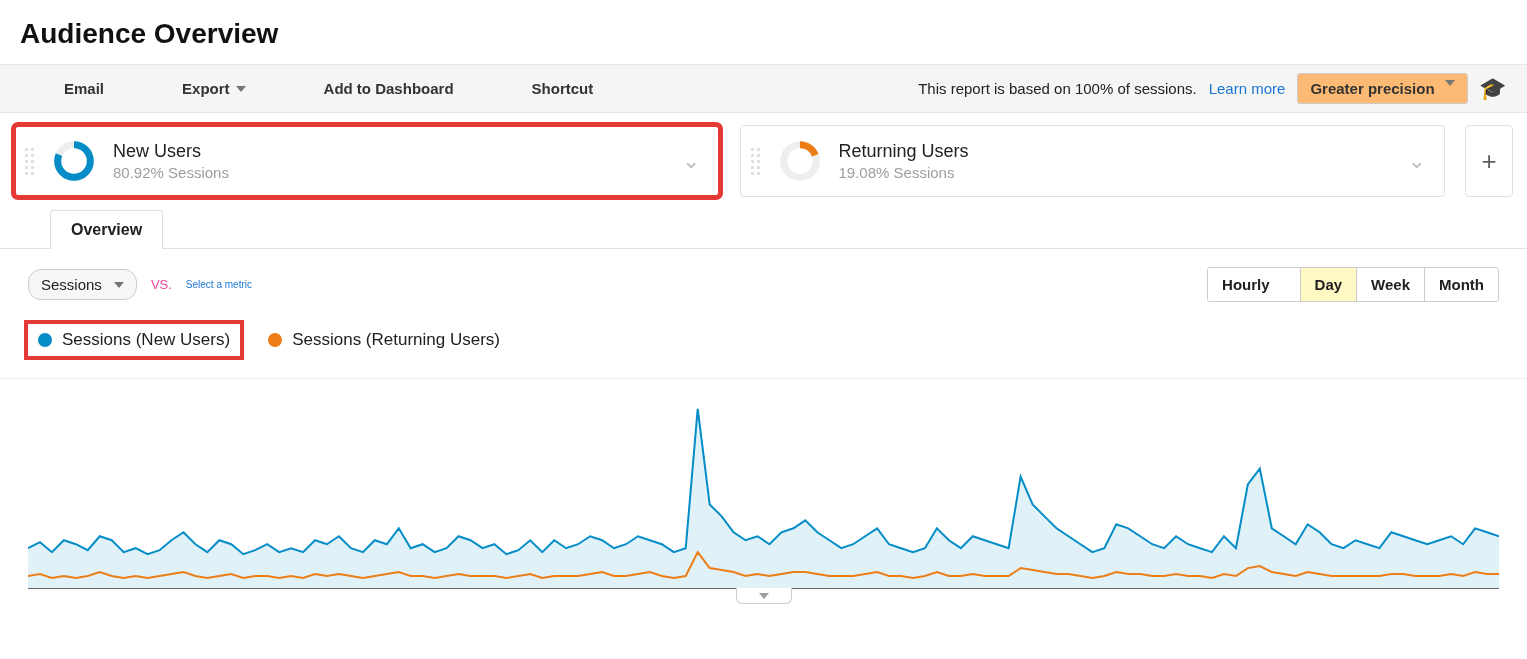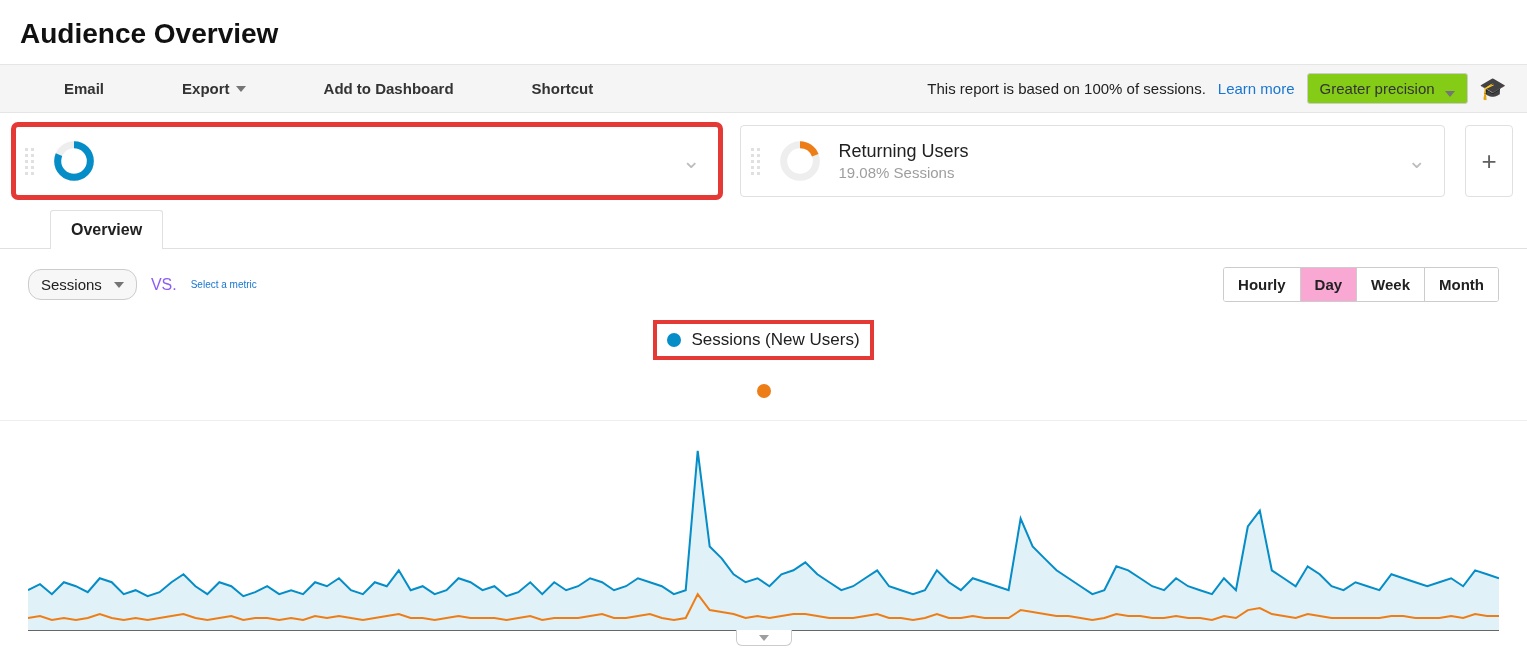--- a/index.html
+++ b/index.html
@@ -41,29 +41,30 @@
     display: flex;
     align-items: center;
     gap: 12px;
     font-size: 15px;
     color: #212121;
     margin-left: 20px;
   }
   .learn-more { color: #1976d2; cursor: pointer; }
   .precision-select {
     display: inline-flex;
-    align-items: flex-end;
+    align-items: flex-start;
     gap: 10px;
     border: 1px solid #ccc;
-    background: #84cc16;
+    background: #fdba74;
     padding: 6px 12px;
     border-radius: 3px;
     cursor: pointer;
     font-size: 15px;
     color: #333;
+    font-weight: bold;
   }
   .dropdown-caret {
     width: 0; height: 0;
     border-left: 5px solid transparent;
     border-right: 5px solid transparent;
     border-top: 6px solid #757575;
   }
   .grad-cap { color: #2d2d2d; font-size: 22px; cursor: pointer; }
 
   .cards-row {
@@ -149,47 +150,46 @@
     align-items: center;
     gap: 12px;
     border: 1px solid #ccc;
     background: #f7f7f7;
     padding: 6px 12px;
     border-radius: 13px;
     cursor: pointer;
     font-size: 15px;
     color: #212121;
   }
-  .vs-text { font-size: 16px; color: #8b5cf6; }
+  .vs-text { font-size: 13px; color: #ec4899; }
   .select-metric { color: #1976d2; font-size: 10px; cursor: pointer; }
   .granularity {
     display: flex;
     border: 1px solid #ccc;
     border-radius: 3px;
     overflow: hidden;
   }
   .gran-btn {
     padding: 8px 14px;
     font-size: 15px;
     font-weight: bold;
     color: #212121;
     background: #fff;
     border-left: 1px solid #ccc;
     cursor: pointer;
   }
   .gran-btn:first-child { border-left: none; }
-  .gran-btn.active { background: #f9a8d4; }
+  .gran-btn.active { background: #fef9c3; margin-left: 16px; }
 
   .legend {
     display: flex;
     gap: 28px;
     padding: 14px 28px 22px 28px;
     border-bottom: 1px solid #eee;
     align-items: center;
-    flex-direction: column;
   }
   .legend-item {
     display: flex;
     align-items: center;
     gap: 10px;
     font-size: 17px;
     color: #212121;
   }
   .legend-item.highlighted {
     outline: 4px solid #e53935;
@@ -269,20 +269,24 @@
           <span></span>
           <span></span>
           <span></span>
           <span></span>
           <span></span>
         </div>
         <svg class="donut" viewBox="0 0 36 36">
           <circle cx="18" cy="18" r="14" fill="none" stroke="#eeeeee" stroke-width="6"></circle>
           <circle cx="18" cy="18" r="14" fill="none" stroke="#058dc7" stroke-width="6" stroke-dasharray="71.1809497079761,87.96459430051421" transform="rotate(-90 18 18)"></circle>
         </svg>
+        <div>
+          <div class="seg-title">New Users</div>
+          <div class="seg-sub">80.92% Sessions</div>
+        </div>
       </div>
       <div class="card-chevron">⌄</div>
     </div>
     <div class="segment-card">
       <div class="segment-left">
         <div class="drag-dots">
           <span></span>
           <span></span>
           <span></span>
           <span></span>
@@ -328,20 +332,21 @@
     </div>
 </div>
 
 <div class="legend" id="legend">
     <div class="legend-item highlighted">
       <span class="dot blue"></span>
       <span>Sessions (New Users)</span>
     </div>
     <div class="legend-item">
       <span class="dot orange"></span>
+      <span>Sessions (Returning Users)</span>
     </div>
   </div>
 
 <div class="chart-area">
   <svg class="chart-svg" id="chart-svg" viewBox="0 0 1460 200" preserveAspectRatio="none">
       <path d="M0.0 160.0 L11.9 154.0 L23.7 164.0 L35.6 152.0 L47.5 156.0 L59.3 162.0 L71.2 148.0 L83.1 152.0 L95.0 164.0 L106.8 160.0 L118.7 166.0 L130.6 162.0 L142.4 152.0 L154.3 144.0 L166.2 156.0 L178.0 164.0 L189.9 152.0 L201.8 156.0 L213.7 166.0 L225.5 162.0 L237.4 156.0 L249.3 164.0 L261.1 160.0 L273.0 164.0 L284.9 152.0 L296.7 156.0 L308.6 148.0 L320.5 160.0 L332.4 164.0 L344.2 152.0 L356.1 156.0 L368.0 140.0 L379.8 160.0 L391.7 156.0 L403.6 164.0 L415.4 160.0 L427.3 148.0 L439.2 152.0 L451.1 160.0 L462.9 156.0 L474.8 166.0 L486.7 162.0 L498.5 152.0 L510.4 164.0 L522.3 152.0 L534.1 160.0 L546.0 156.0 L557.9 148.0 L569.8 152.0 L581.6 160.0 L593.5 156.0 L605.4 148.0 L617.2 152.0 L629.1 156.0 L641.0 164.0 L652.8 160.0 L664.7 20.0 L676.6 116.0 L688.5 128.0 L700.3 144.0 L712.2 152.0 L724.1 148.0 L735.9 156.0 L747.8 144.0 L759.7 140.0 L771.5 132.0 L783.4 144.0 L795.3 152.0 L807.2 160.0 L819.0 156.0 L830.9 148.0 L842.8 140.0 L854.6 156.0 L866.5 160.0 L878.4 164.0 L890.2 160.0 L902.1 140.0 L914.0 152.0 L925.9 160.0 L937.7 148.0 L949.6 152.0 L961.5 156.0 L973.3 160.0 L985.2 88.0 L997.1 116.0 L1008.9 128.0 L1020.8 140.0 L1032.7 148.0 L1044.6 156.0 L1056.4 164.0 L1068.3 160.0 L1080.2 136.0 L1092.0 140.0 L1103.9 148.0 L1115.8 156.0 L1127.6 160.0 L1139.5 148.0 L1151.4 156.0 L1163.3 160.0 L1175.1 164.0 L1187.0 148.0 L1198.9 160.0 L1210.7 96.0 L1222.6 80.0 L1234.5 140.0 L1246.3 148.0 L1258.2 156.0 L1270.1 136.0 L1282.0 144.0 L1293.8 156.0 L1305.7 160.0 L1317.6 152.0 L1329.4 156.0 L1341.3 160.0 L1353.2 144.0 L1365.0 148.0 L1376.9 152.0 L1388.8 156.0 L1400.7 152.0 L1412.5 148.0 L1424.4 156.0 L1436.3 140.0 L1448.1 144.0 L1460.0 148.0 L 1460 200 L 0 200 Z" fill="#058dc7" fill-opacity="0.12" stroke="none"></path>
       <path d="M0.0 160.0 L11.9 154.0 L23.7 164.0 L35.6 152.0 L47.5 156.0 L59.3 162.0 L71.2 148.0 L83.1 152.0 L95.0 164.0 L106.8 160.0 L118.7 166.0 L130.6 162.0 L142.4 152.0 L154.3 144.0 L166.2 156.0 L178.0 164.0 L189.9 152.0 L201.8 156.0 L213.7 166.0 L225.5 162.0 L237.4 156.0 L249.3 164.0 L261.1 160.0 L273.0 164.0 L284.9 152.0 L296.7 156.0 L308.6 148.0 L320.5 160.0 L332.4 164.0 L344.2 152.0 L356.1 156.0 L368.0 140.0 L379.8 160.0 L391.7 156.0 L403.6 164.0 L415.4 160.0 L427.3 148.0 L439.2 152.0 L451.1 160.0 L462.9 156.0 L474.8 166.0 L486.7 162.0 L498.5 152.0 L510.4 164.0 L522.3 152.0 L534.1 160.0 L546.0 156.0 L557.9 148.0 L569.8 152.0 L581.6 160.0 L593.5 156.0 L605.4 148.0 L617.2 152.0 L629.1 156.0 L641.0 164.0 L652.8 160.0 L664.7 20.0 L676.6 116.0 L688.5 128.0 L700.3 144.0 L712.2 152.0 L724.1 148.0 L735.9 156.0 L747.8 144.0 L759.7 140.0 L771.5 132.0 L783.4 144.0 L795.3 152.0 L807.2 160.0 L819.0 156.0 L830.9 148.0 L842.8 140.0 L854.6 156.0 L866.5 160.0 L878.4 164.0 L890.2 160.0 L902.1 140.0 L914.0 152.0 L925.9 160.0 L937.7 148.0 L949.6 152.0 L961.5 156.0 L973.3 160.0 L985.2 88.0 L997.1 116.0 L1008.9 128.0 L1020.8 140.0 L1032.7 148.0 L1044.6 156.0 L1056.4 164.0 L1068.3 160.0 L1080.2 136.0 L1092.0 140.0 L1103.9 148.0 L1115.8 156.0 L1127.6 160.0 L1139.5 148.0 L1151.4 156.0 L1163.3 160.0 L1175.1 164.0 L1187.0 148.0 L1198.9 160.0 L1210.7 96.0 L1222.6 80.0 L1234.5 140.0 L1246.3 148.0 L1258.2 156.0 L1270.1 136.0 L1282.0 144.0 L1293.8 156.0 L1305.7 160.0 L1317.6 152.0 L1329.4 156.0 L1341.3 160.0 L1353.2 144.0 L1365.0 148.0 L1376.9 152.0 L1388.8 156.0 L1400.7 152.0 L1412.5 148.0 L1424.4 156.0 L1436.3 140.0 L1448.1 144.0 L1460.0 148.0 " fill="none" stroke="#058dc7" stroke-width="2"></path>
       <path d="M0.0 188.0 L11.9 186.0 L23.7 190.0 L35.6 188.0 L47.5 190.0 L59.3 188.0 L71.2 184.0 L83.1 188.0 L95.0 190.0 L106.8 188.0 L118.7 190.0 L130.6 188.0 L142.4 186.0 L154.3 184.0 L166.2 188.0 L178.0 190.0 L189.9 188.0 L201.8 186.0 L213.7 190.0 L225.5 188.0 L237.4 188.0 L249.3 190.0 L261.1 188.0 L273.0 190.0 L284.9 186.0 L296.7 188.0 L308.6 186.0 L320.5 188.0 L332.4 190.0 L344.2 188.0 L356.1 186.0 L368.0 184.0 L379.8 188.0 L391.7 188.0 L403.6 190.0 L415.4 188.0 L427.3 186.0 L439.2 188.0 L451.1 188.0 L462.9 188.0 L474.8 190.0 L486.7 188.0 L498.5 186.0 L510.4 190.0 L522.3 188.0 L534.1 188.0 L546.0 188.0 L557.9 186.0 L569.8 184.0 L581.6 188.0 L593.5 188.0 L605.4 186.0 L617.2 184.0 L629.1 188.0 L641.0 190.0 L652.8 188.0 L664.7 164.0 L676.6 180.0 L688.5 182.0 L700.3 184.0 L712.2 188.0 L724.1 186.0 L735.9 188.0 L747.8 186.0 L759.7 184.0 L771.5 184.0 L783.4 186.0 L795.3 188.0 L807.2 188.0 L819.0 188.0 L830.9 186.0 L842.8 184.0 L854.6 188.0 L866.5 188.0 L878.4 190.0 L890.2 188.0 L902.1 184.0 L914.0 188.0 L925.9 188.0 L937.7 186.0 L949.6 188.0 L961.5 188.0 L973.3 188.0 L985.2 180.0 L997.1 182.0 L1008.9 184.0 L1020.8 186.0 L1032.7 186.0 L1044.6 188.0 L1056.4 190.0 L1068.3 188.0 L1080.2 184.0 L1092.0 186.0 L1103.9 186.0 L1115.8 188.0 L1127.6 188.0 L1139.5 186.0 L1151.4 188.0 L1163.3 188.0 L1175.1 190.0 L1187.0 186.0 L1198.9 188.0 L1210.7 180.0 L1222.6 178.0 L1234.5 184.0 L1246.3 186.0 L1258.2 188.0 L1270.1 184.0 L1282.0 186.0 L1293.8 188.0 L1305.7 188.0 L1317.6 188.0 L1329.4 188.0 L1341.3 188.0 L1353.2 186.0 L1365.0 186.0 L1376.9 188.0 L1388.8 188.0 L1400.7 188.0 L1412.5 186.0 L1424.4 188.0 L1436.3 184.0 L1448.1 186.0 L1460.0 186.0 " fill="none" stroke="#ed7e17" stroke-width="2"></path>
     </svg>
   <div class="expander">

